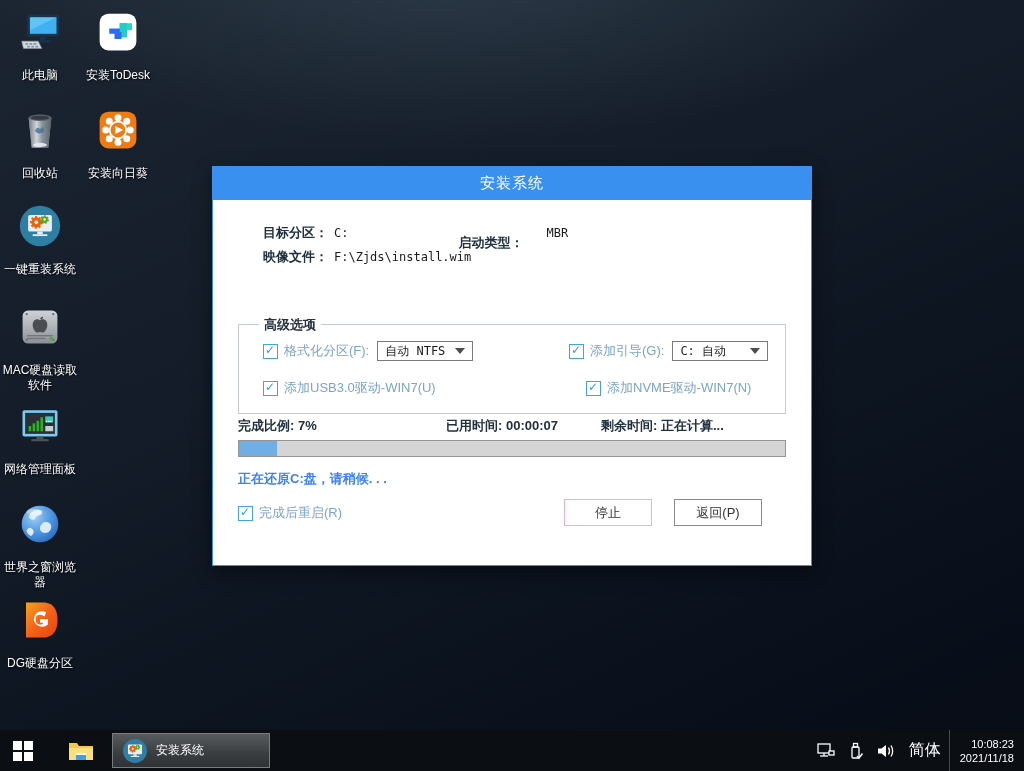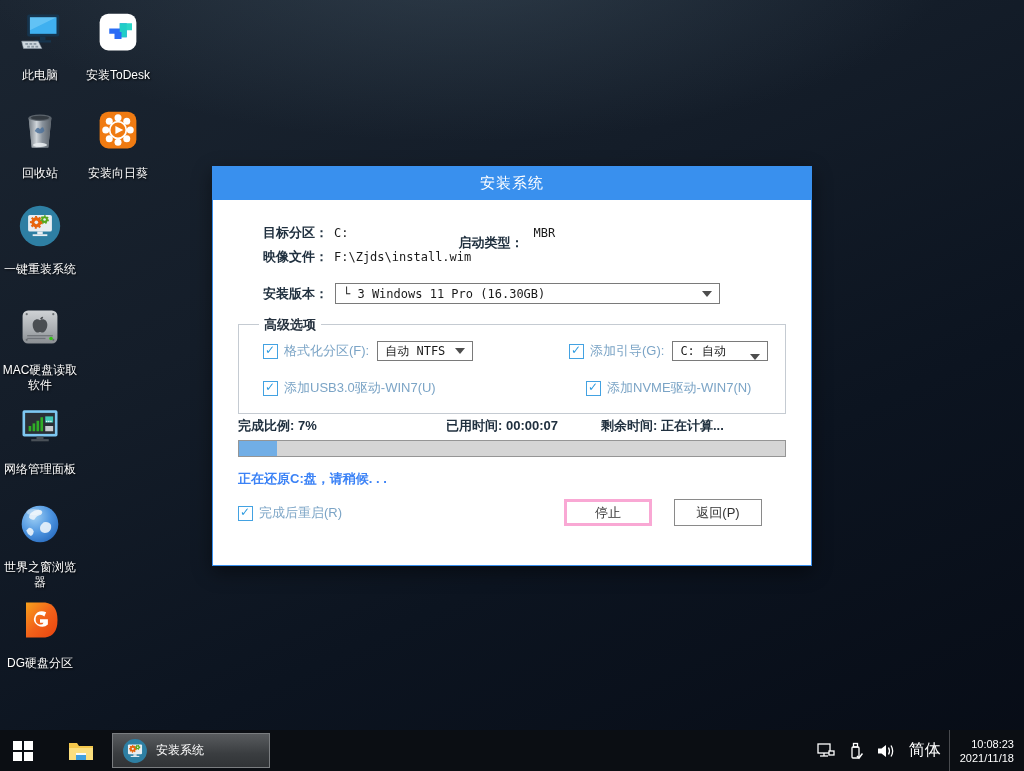--- a/index.html
+++ b/index.html
@@ -40,21 +40,21 @@
   .cb::after{content:"✓";position:absolute;left:1px;top:-2px;color:#2e9be0;font-size:12px;font-weight:bold;}
   .cblabel{font-size:13px;color:#7ba4c6;}
   .proglabels{position:absolute;left:25px;top:250px;width:548px;height:16px;}
   .proglabels span{position:absolute;font-size:13px;font-weight:bold;color:#20303f;white-space:nowrap;}
   #progtrack{position:absolute;left:25px;top:273px;width:548px;height:17px;background:#d5d5d5;
              border:1px solid #959595;box-sizing:border-box;}
   #progfill{height:100%;background:#71aee6;width:7%;}
   #statusline{position:absolute;left:25px;top:303px;font-size:13px;font-weight:bold;color:#3b82f6;}
   .btn{position:absolute;width:88px;height:27px;background:#fff;display:flex;align-items:center;
        justify-content:center;font-size:13px;color:#333;box-sizing:border-box;cursor:pointer;}
-  #stopbtn{left:351px;top:332px;border:3px solid #f9a8d4;}
+  #stopbtn{left:351px;top:332px;border:1px solid #f9a8d4;}
   #backbtn{left:461px;top:332px;border:1px solid #8a8a8a;}
   #rebootrow{left:25px;top:337px;}
   
   #taskbar{position:absolute;left:0;bottom:0;width:1024px;height:41px;background:#0b0e13;
            display:flex;align-items:center;}
   .tbbtn{height:41px;display:flex;align-items:center;justify-content:center;cursor:pointer;}
   #startbtn{width:46px;}
   #explorerbtn{width:46px;margin-left:12px;}
   #taskitem{margin-left:8px;width:158px;height:35px;display:flex;align-items:center;
             background:linear-gradient(#585b5e,#3a3d40 60%,#303336);
@@ -263,52 +263,45 @@
 
 <div id="dialog">
   <div id="titlebar">
     <span>安装系统</span>
   </div>
 
   <div class="row1">
     <span class="flabel">目标分区：</span>
     <span class="fvalue" style="margin-left:6px;">C:</span>
     <span class="flabel" style="margin-left:110px;margin-top:21px;">启动类型：</span>
-    <span class="fvalue" style="margin-left:10px;text-align:right;">MBR</span>
+    <span class="fvalue" style="margin-left:23px;text-align:right;">MBR</span>
   </div>
 
   <div class="row2">
     <span class="flabel">映像文件：</span>
     <span class="fvalue" style="margin-left:6px;">F:\Zjds\install.wim</span>
   </div>
 
-  <div class="row3">
-    <span class="flabel">安装版本：</span>
-    <div class="combo" style="margin-left:7px;width:385px;">
-      <span class="fvalue">└ 3 Windows 11 Pro (16.30GB)</span>
-      <span class="arr"></span>
-    </div>
-  </div>
 
   <div id="groupbox">
     <span id="grouplegend">高级选项</span>
 
     <div class="cbrow" style="left:24px;top:16px;">
       <span class="cb"></span>
       <span class="cblabel">格式化分区(F):</span>
       <div class="combo" style="margin-left:8px;width:96px;height:20px;">
         <span class="fvalue">自动 NTFS</span>
         <span class="arr"></span>
       </div>
     </div>
 
     <div class="cbrow" style="left:330px;top:16px;">
       <span class="cb"></span>
       <span class="cblabel">添加引导(G):</span>
-      <div class="combo" style="margin-left:8px;width:96px;height:20px;align-items:flex-end;">
+      <div class="combo" style="margin-left:8px;width:96px;height:20px;">
         <span class="fvalue">C: 自动</span>
         <span class="arr"></span>
       </div>
     </div>
 
     <div class="cbrow" style="left:24px;top:54px;">
       <span class="cb"></span>
       <span class="cblabel">添加USB3.0驱动-WIN7(U)</span>
     </div>
 

